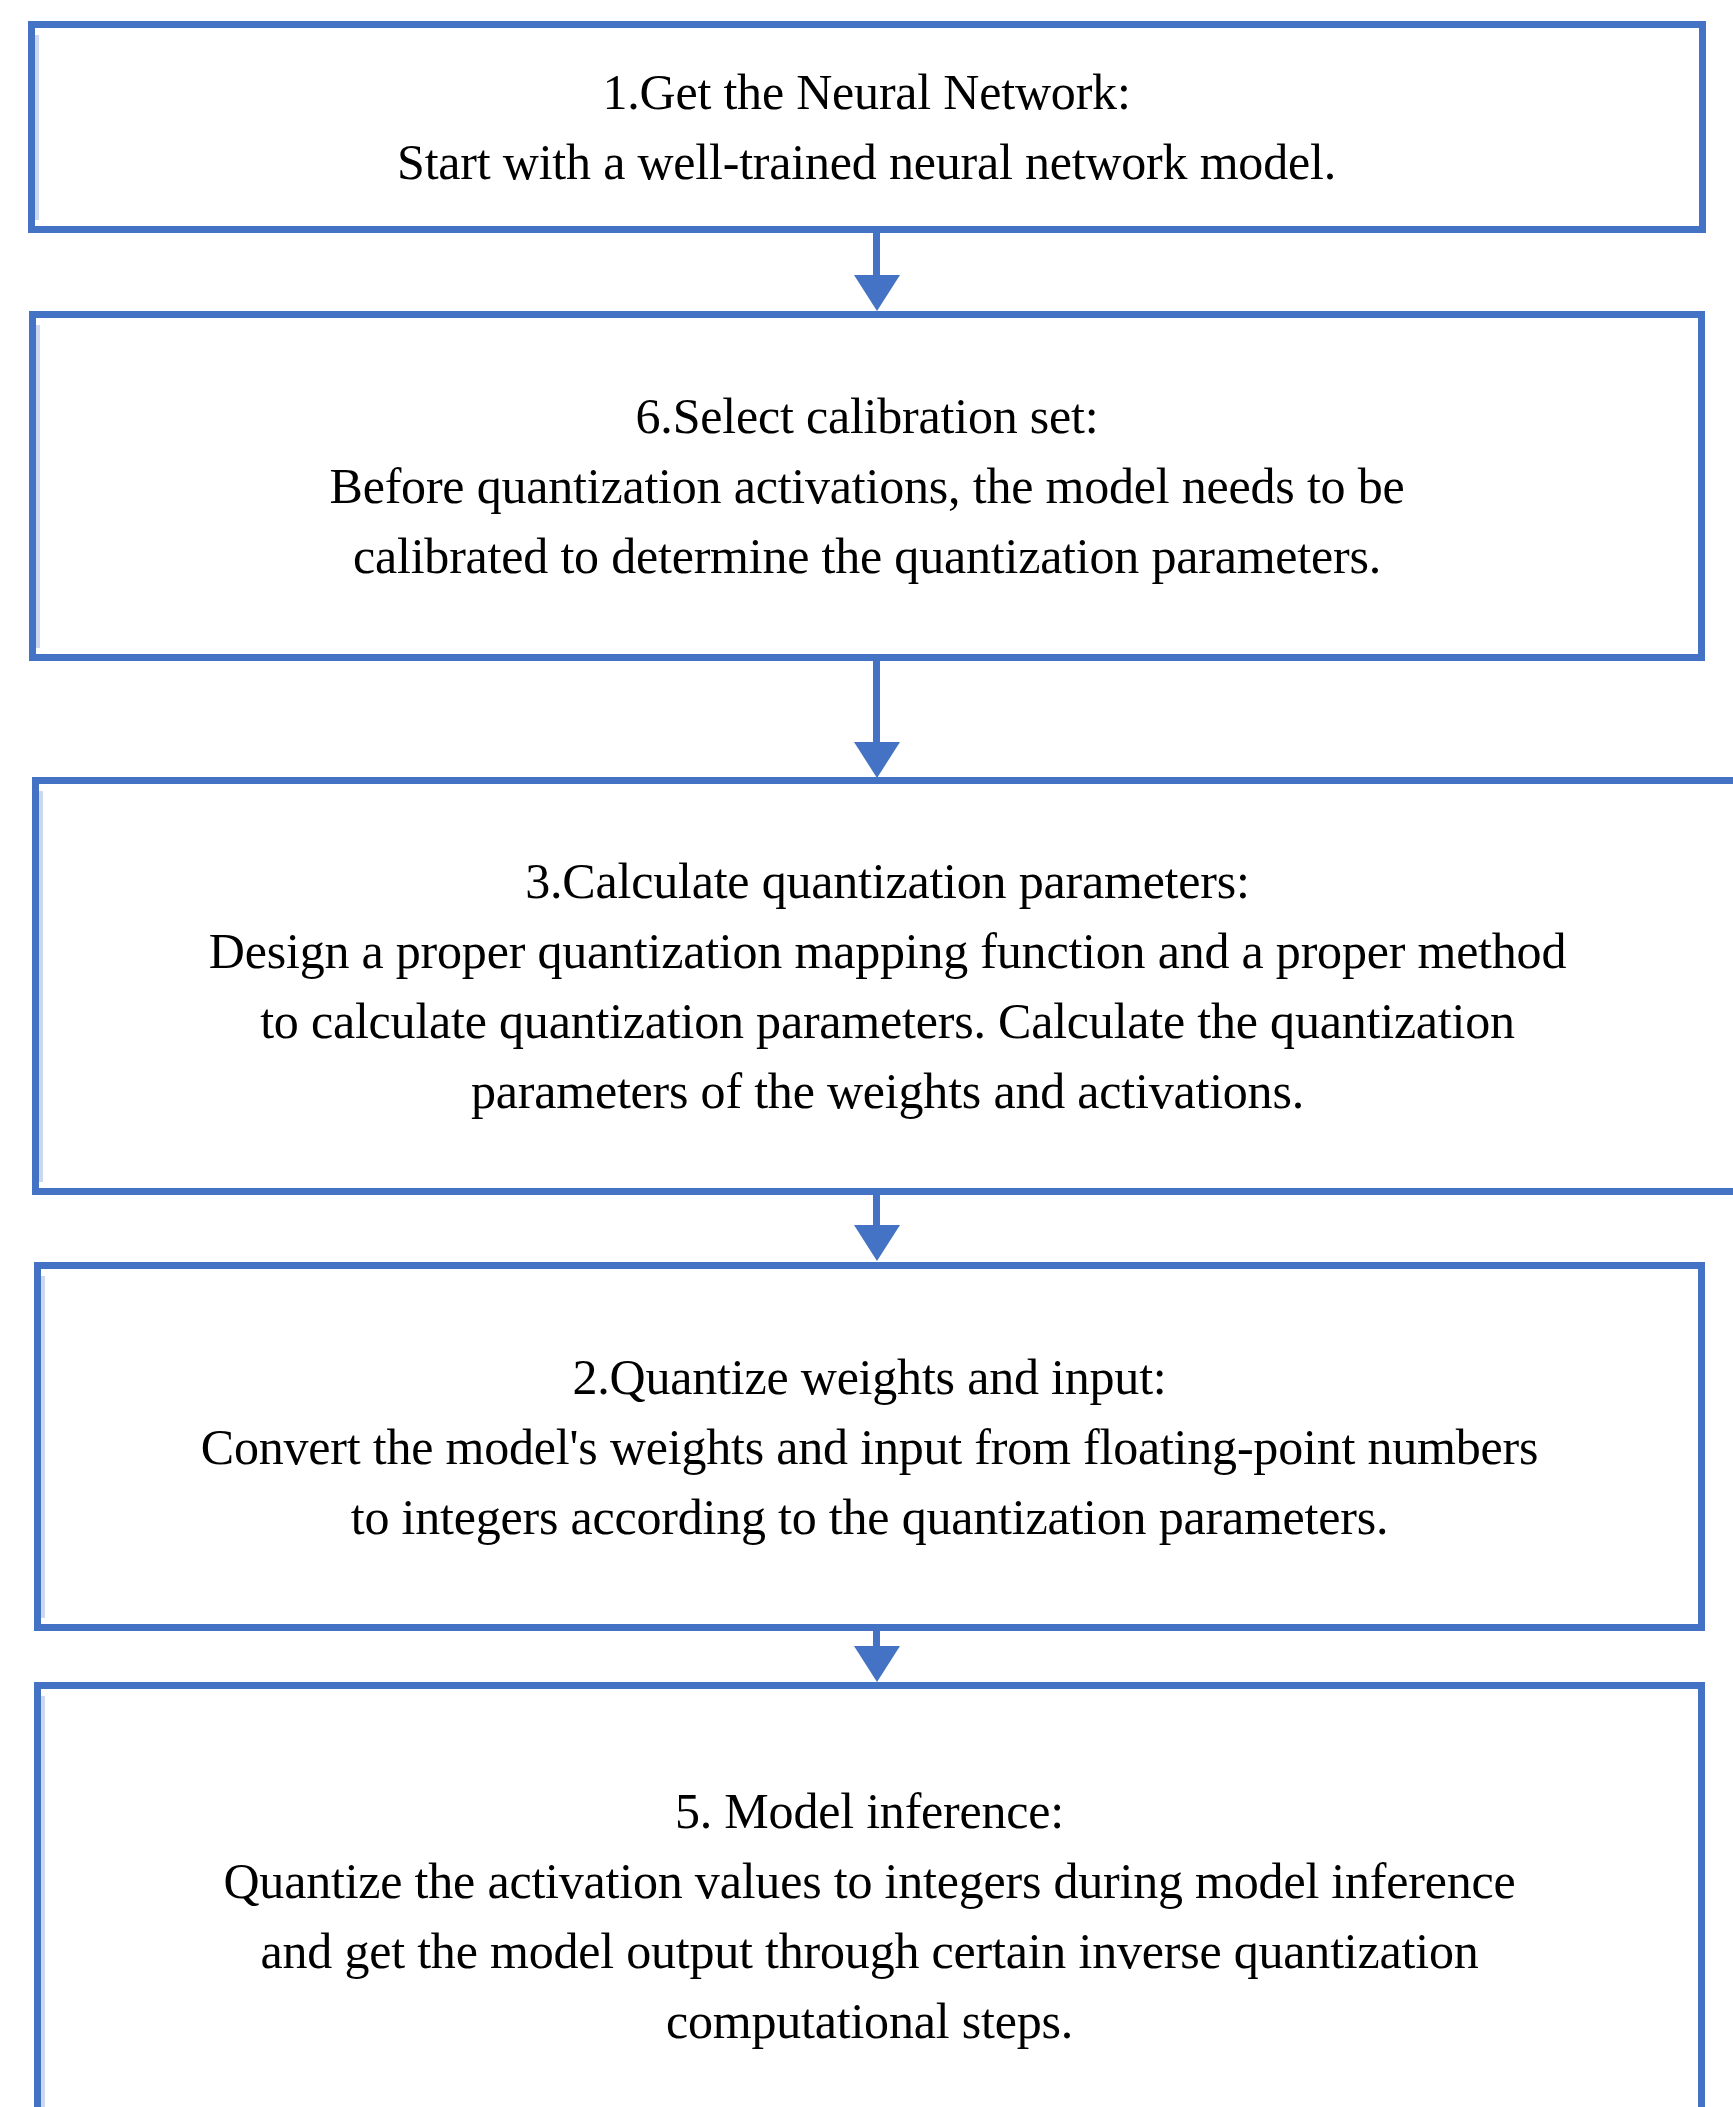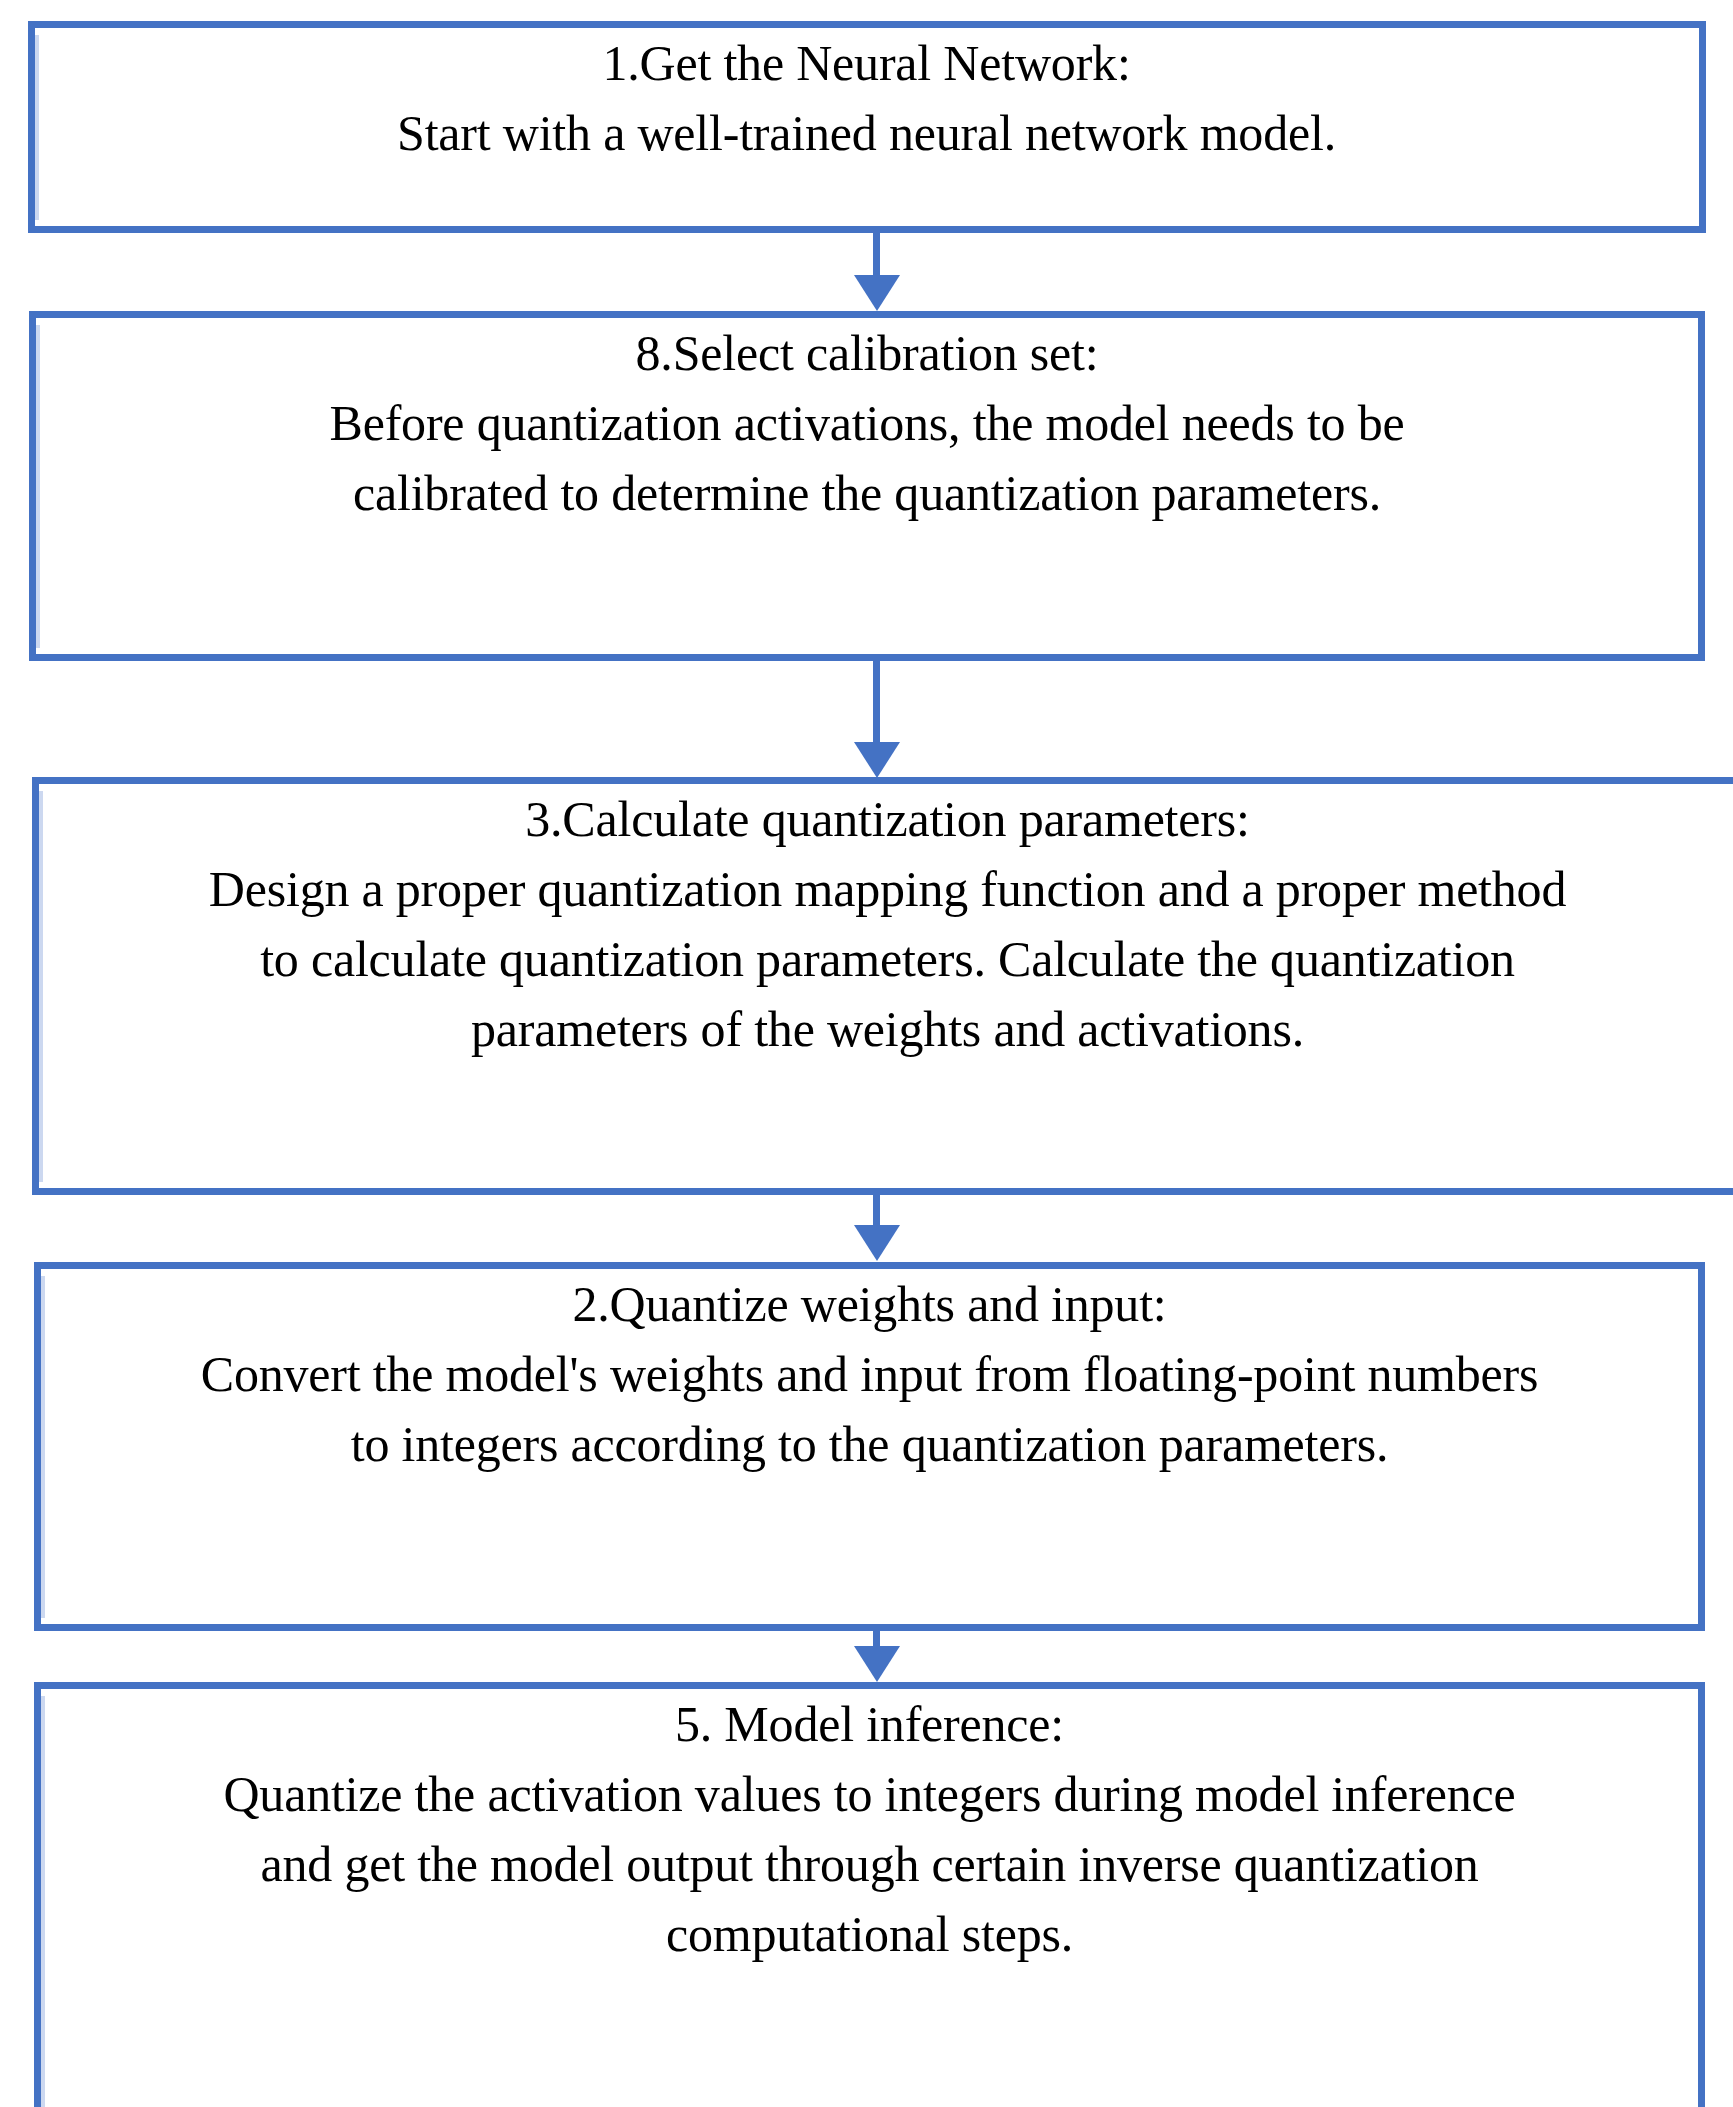--- a/index.html
+++ b/index.html
@@ -22,21 +22,21 @@
   }
 
   .node {
     position: absolute;
     box-sizing: border-box;
     background: #ffffff;
     border: 7.3px solid #4472C4;
     display: flex;
     flex-direction: column;
     align-items: center;
-    justify-content: flex-start;
+    justify-content: center;
   }
 
   
   .node::after {
     content: "";
     position: absolute;
     left: 0px;
     top: 6.5px;
     bottom: 6.5px;
     width: 4px;
@@ -98,21 +98,21 @@
     <div class="node-text">1.Get the Neural Network:
 Start with a well-trained neural network model.</div>
   </div>
 
   <div class="connector" id="conn-1">
     <div class="stem"></div>
     <div class="head"></div>
   </div>
 
   <div class="node" id="node-2">
-    <div class="node-text">8.Select calibration set:
+    <div class="node-text">6.Select calibration set:
 Before quantization activations, the model needs to be
 calibrated to determine the quantization parameters.</div>
   </div>
 
   <div class="connector" id="conn-2">
     <div class="stem"></div>
     <div class="head"></div>
   </div>
 
   <div class="node" id="node-3">

